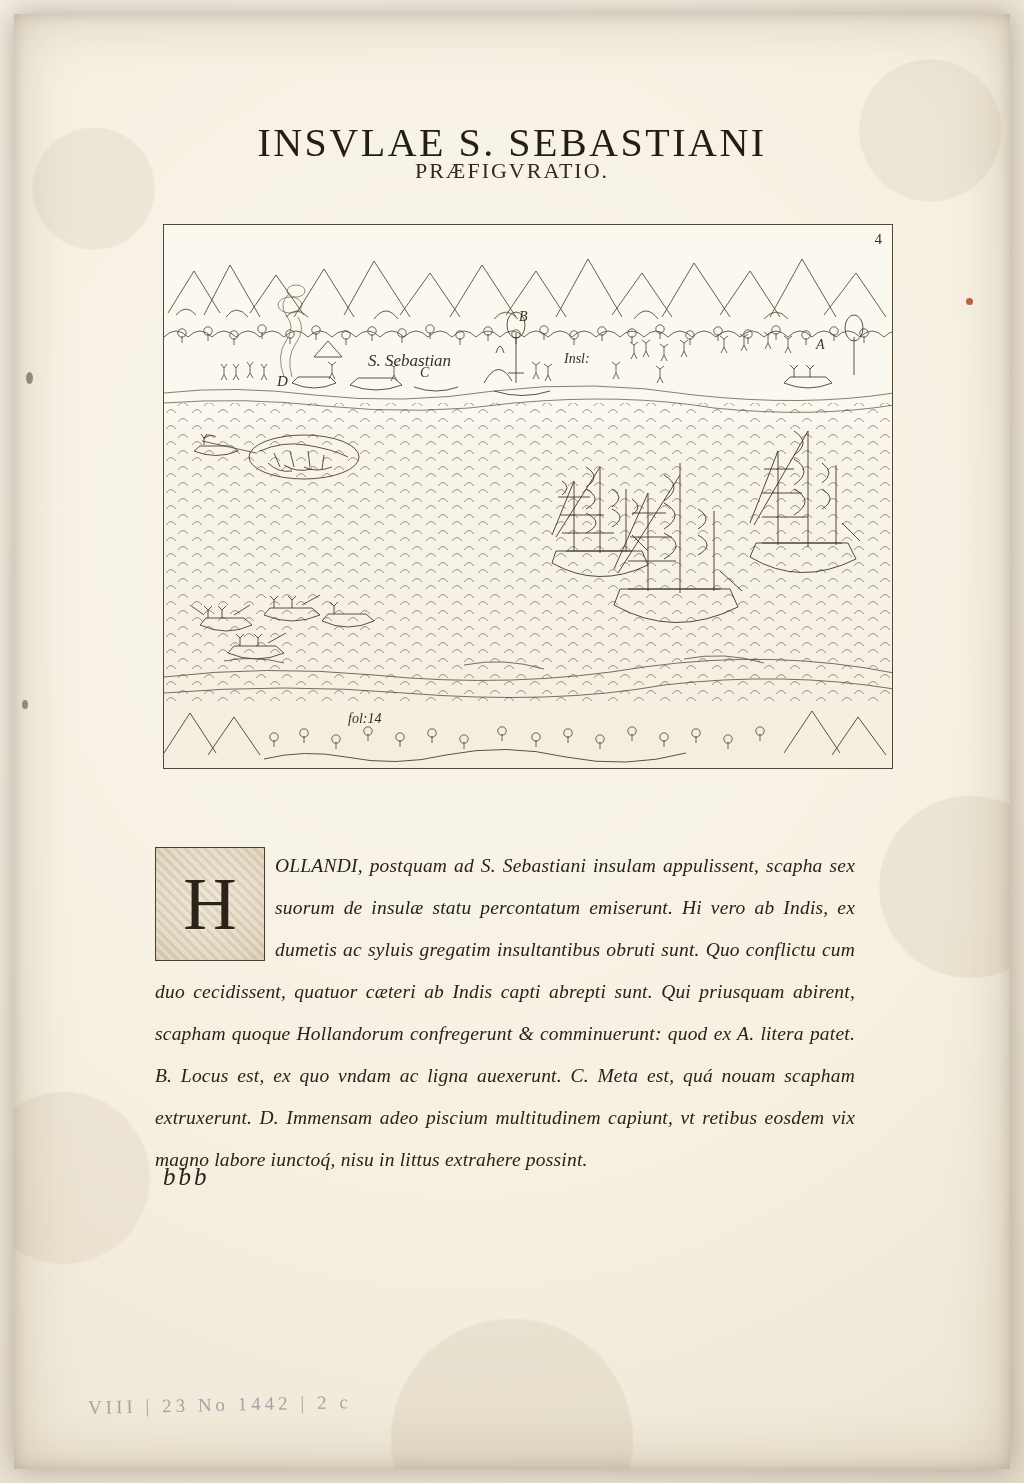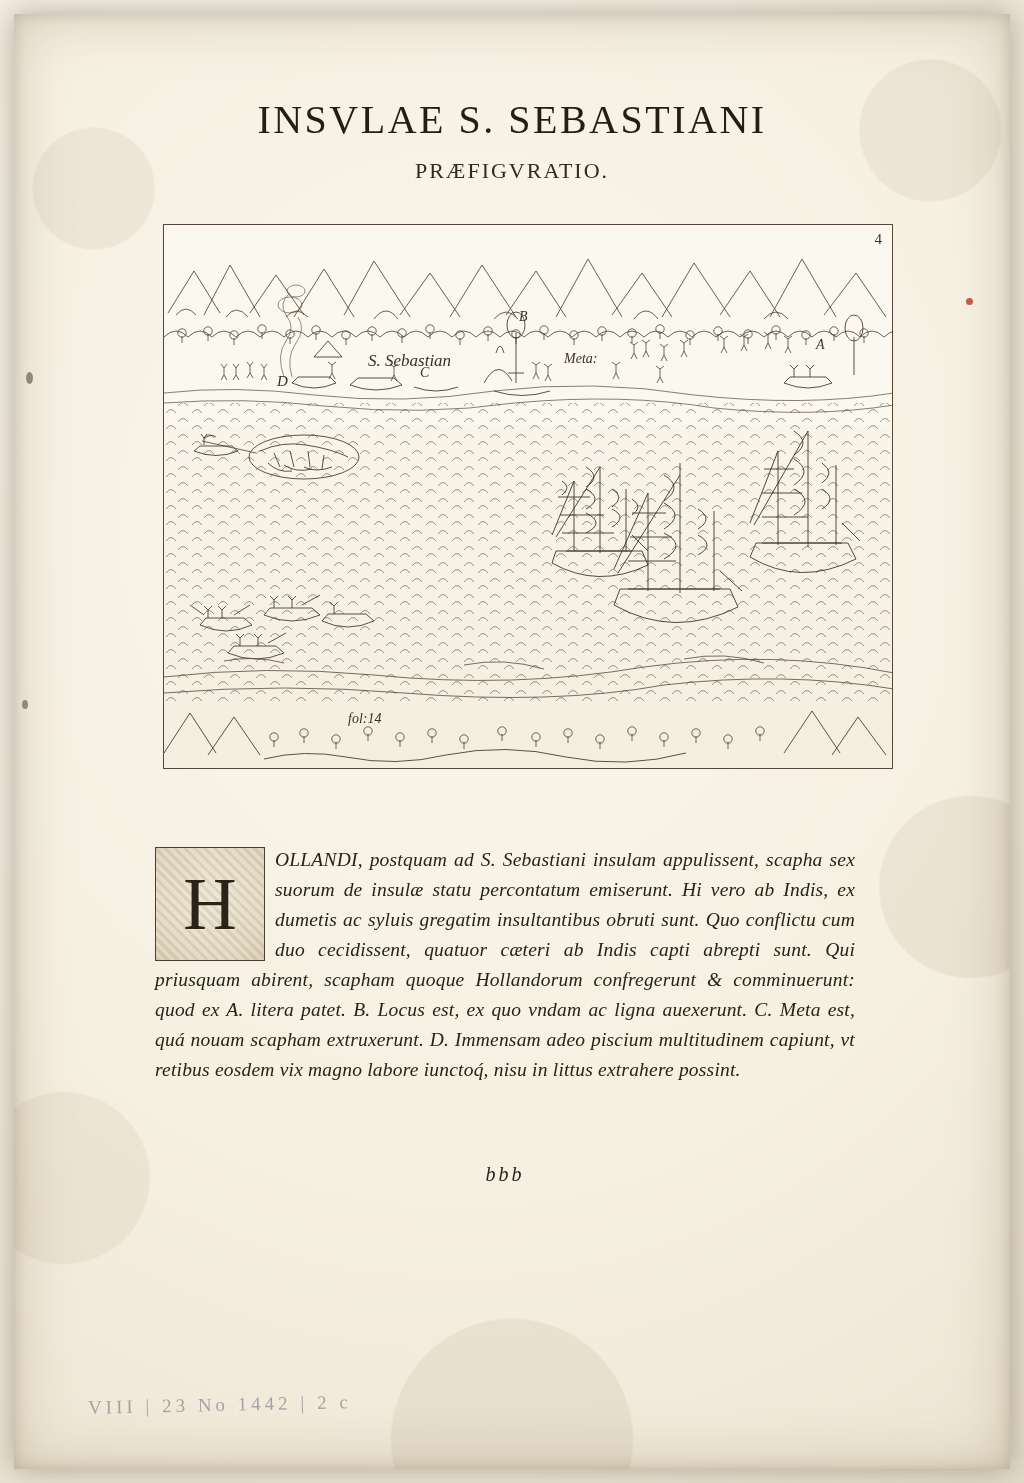--- a/index.html
+++ b/index.html
@@ -74,21 +74,21 @@
     color: #2d2519;
     font-family: Liberation Serif, serif;
   }
   .hdr-num {
     top: 84px;
     font-size: 20px;
     letter-spacing: 1px;
     font-family: "Liberation Serif", serif;
   }
   .hdr-title {
-    top: 96px;
+    top: 119px;
     font-size: 40px;
     letter-spacing: 2.5px;
     font-family: "Liberation Serif", serif;
     color: #241d13;
   }
   .hdr-sub {
     top: 158px;
     font-size: 22px;
     letter-spacing: 2px;
     color: #33291c;
@@ -145,32 +145,31 @@
     text-align: center;
     font-size: 74px;
     font-family: "Liberation Serif", serif;
     color: #2b2317;
     text-shadow: 1px 1px 0 rgba(255,255,255,0.35);
   }
   .para {
     font-family: "Liberation Serif", serif;
     font-style: italic;
     font-size: 19.5px;
-    line-height: 30px;
+    line-height: 42px;
     letter-spacing: .2px;
     text-align: justify;
     color: #2a2216;
   }
   .signature {
     position: absolute;
-    left: 0; top: 318px;
+    left: 8px; top: 318px;
     width: 700px;
-    text-align: center;
     font-style: italic;
-    font-size: 20px;
+    font-size: 25px;
     letter-spacing: 3px;
     color: #2b2318;
   }
 
   
   .pencil {
     position: absolute;
     left: 88px; top: 1394px;
     font-family: "Liberation Serif", serif;
     font-size: 19px;
@@ -433,21 +432,21 @@
         </g>
       </svg>
 
       <div class="plate-num">4</div>
 
       <div class="plate-label" style="left:113px; top:148px; font-size:15px;">D</div>
       <div class="plate-label" style="left:256px; top:140px; font-size:14px;">C</div>
       <div class="plate-label" style="left:355px; top:84px; font-size:14px;">B</div>
       <div class="plate-label" style="left:652px; top:112px; font-size:14px;">A</div>
       <div class="plate-label" style="left:204px; top:126px; font-size:17px;">S. Sebastian</div>
-      <div class="plate-label" style="left:400px; top:126px; font-size:14px;">Meta:</div>
+      <div class="plate-label" style="left:400px; top:126px; font-size:14px;">Insl:</div>
       <div class="plate-label" style="left:184px; top:486px; font-size:14px;">fol:14</div>
     </div>
   </div>
 
   <div class="body-block">
     <div class="dropcap">
       <div class="letter">H</div>
     </div>
     <div class="para">OLLANDI, postquam ad S. Sebastiani insulam appulissent, scapha sex suorum de insulæ statu percontatum emiserunt. Hi vero ab Indis, ex dumetis ac syluis gregatim insultantibus obruti sunt. Quo conflictu cum duo cecidissent, quatuor cæteri ab Indis capti abrepti sunt. Qui priusquam abirent, scapham quoque Hollandorum confregerunt &amp; comminuerunt: quod ex A. litera patet. B. Locus est, ex quo vndam ac ligna auexerunt. C. Meta est, quá nouam scapham extruxerunt. D. Immensam adeo piscium multitudinem capiunt, vt retibus eosdem vix magno labore iunctoq́, nisu in littus extrahere possint.</div>
     <div class="signature">bbb</div>

